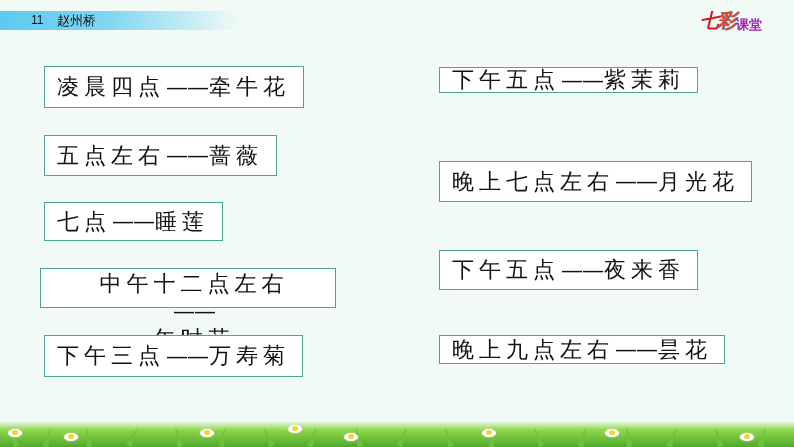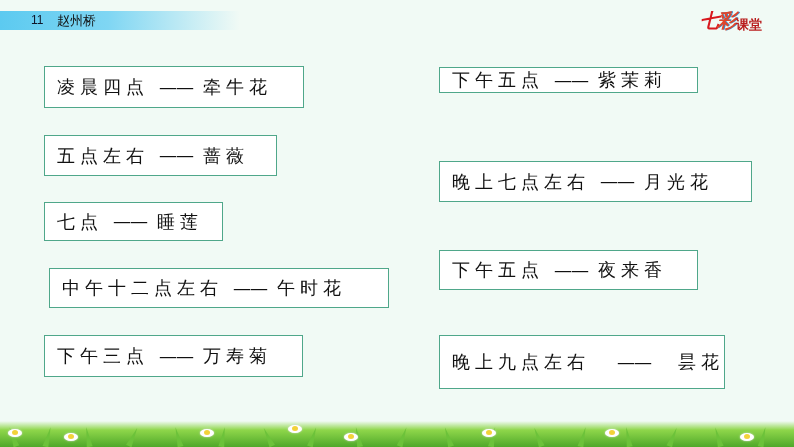--- a/index.html
+++ b/index.html
@@ -17,27 +17,27 @@
     font-family:"Liberation Sans", sans-serif;
   }
   .title-text {
     position:absolute; left:57px; top:12px; font-size:13px; color:#111;
     font-family:"DejaVu Sans", sans-serif;
   }
   .logo { position:absolute; left:700px; top:12px; height:22px; display:flex; align-items:flex-end; }
   .logo-mark { font-size:19px; font-weight:bold; font-style:italic; color:#d8181e; letter-spacing:-2px;
     font-family:"DejaVu Serif", serif; }
   .logo-mark .c2 { color:#e0452a; text-shadow:1px 0 #2a8fd8; }
-  .logo-text { font-size:13px; font-weight:bold; color:#b91c1c; margin-left:2px; font-family:"DejaVu Sans", sans-serif; }
+  .logo-text { font-size:13px; font-weight:bold; color:#a21caf; margin-left:2px; font-family:"DejaVu Sans", sans-serif; }
 
   .card {
     position:absolute; box-sizing:border-box;
     background:#ffffff; border:1.5px solid #4fa78a;
     display:flex; align-items:center; padding-left:12px;
-    font-size:18px; color:#111; letter-spacing:5px; white-space:nowrap;gap:9px;
+    font-size:22px; color:#111; letter-spacing:5px; white-space:nowrap;
   }
   .card .dash { letter-spacing:-1px; margin:0 1px; }
 
   .grass {
     position:absolute; left:0; bottom:0; width:794px; height:26px;
     background:
       linear-gradient(to bottom, rgba(120,200,60,0) 0%, #8ed64a 35%, #4fa82a 100%);
   }
   .blade {
     position:absolute; bottom:0; width:0; height:0;
@@ -74,21 +74,21 @@
 <div class="card" style="left:44px;top:135px;width:233px;height:41px;">
   <span>五点左右</span>
     <span class="dash">——</span>
     <span>蔷薇</span>
 </div>
 <div class="card" style="left:44px;top:202px;width:179px;height:39px;text-align:right;">
   <span>七点</span>
     <span class="dash">——</span>
     <span>睡莲</span>
 </div>
-<div class="card" style="left:49px;top:268px;width:340px;height:40px;">
+<div class="card" style="left:40px;top:268px;width:296px;height:40px;flex-direction:column;">
   <span>中午十二点左右</span>
     <span class="dash">——</span>
     <span>午时花</span>
 </div>
 <div class="card" style="left:44px;top:335px;width:259px;height:42px;">
   <span>下午三点</span>
     <span class="dash">——</span>
     <span>万寿菊</span>
 </div>
 
@@ -100,21 +100,21 @@
 <div class="card" style="left:439px;top:161px;width:313px;height:41px;">
   <span>晚上七点左右</span>
     <span class="dash">——</span>
     <span>月光花</span>
 </div>
 <div class="card" style="left:439px;top:250px;width:259px;height:40px;">
   <span>下午五点</span>
     <span class="dash">——</span>
     <span>夜来香</span>
 </div>
-<div class="card" style="left:439px;top:335px;width:286px;height:54px;justify-content:space-between;">
+<div class="card" style="left:439px;top:335px;width:286px;height:29px;">
   <span>晚上九点左右</span>
     <span class="dash">——</span>
     <span>昙花</span>
 </div>
 
 <div class="grass">
   <div class="blade" style="left:10px;transform:rotate(-20deg);"></div>
   <div class="blade" style="left:45px;transform:rotate(15deg);"></div>
   <div class="blade" style="left:85px;transform:rotate(-10deg);"></div>
   <div class="blade" style="left:130px;transform:rotate(25deg);"></div>

